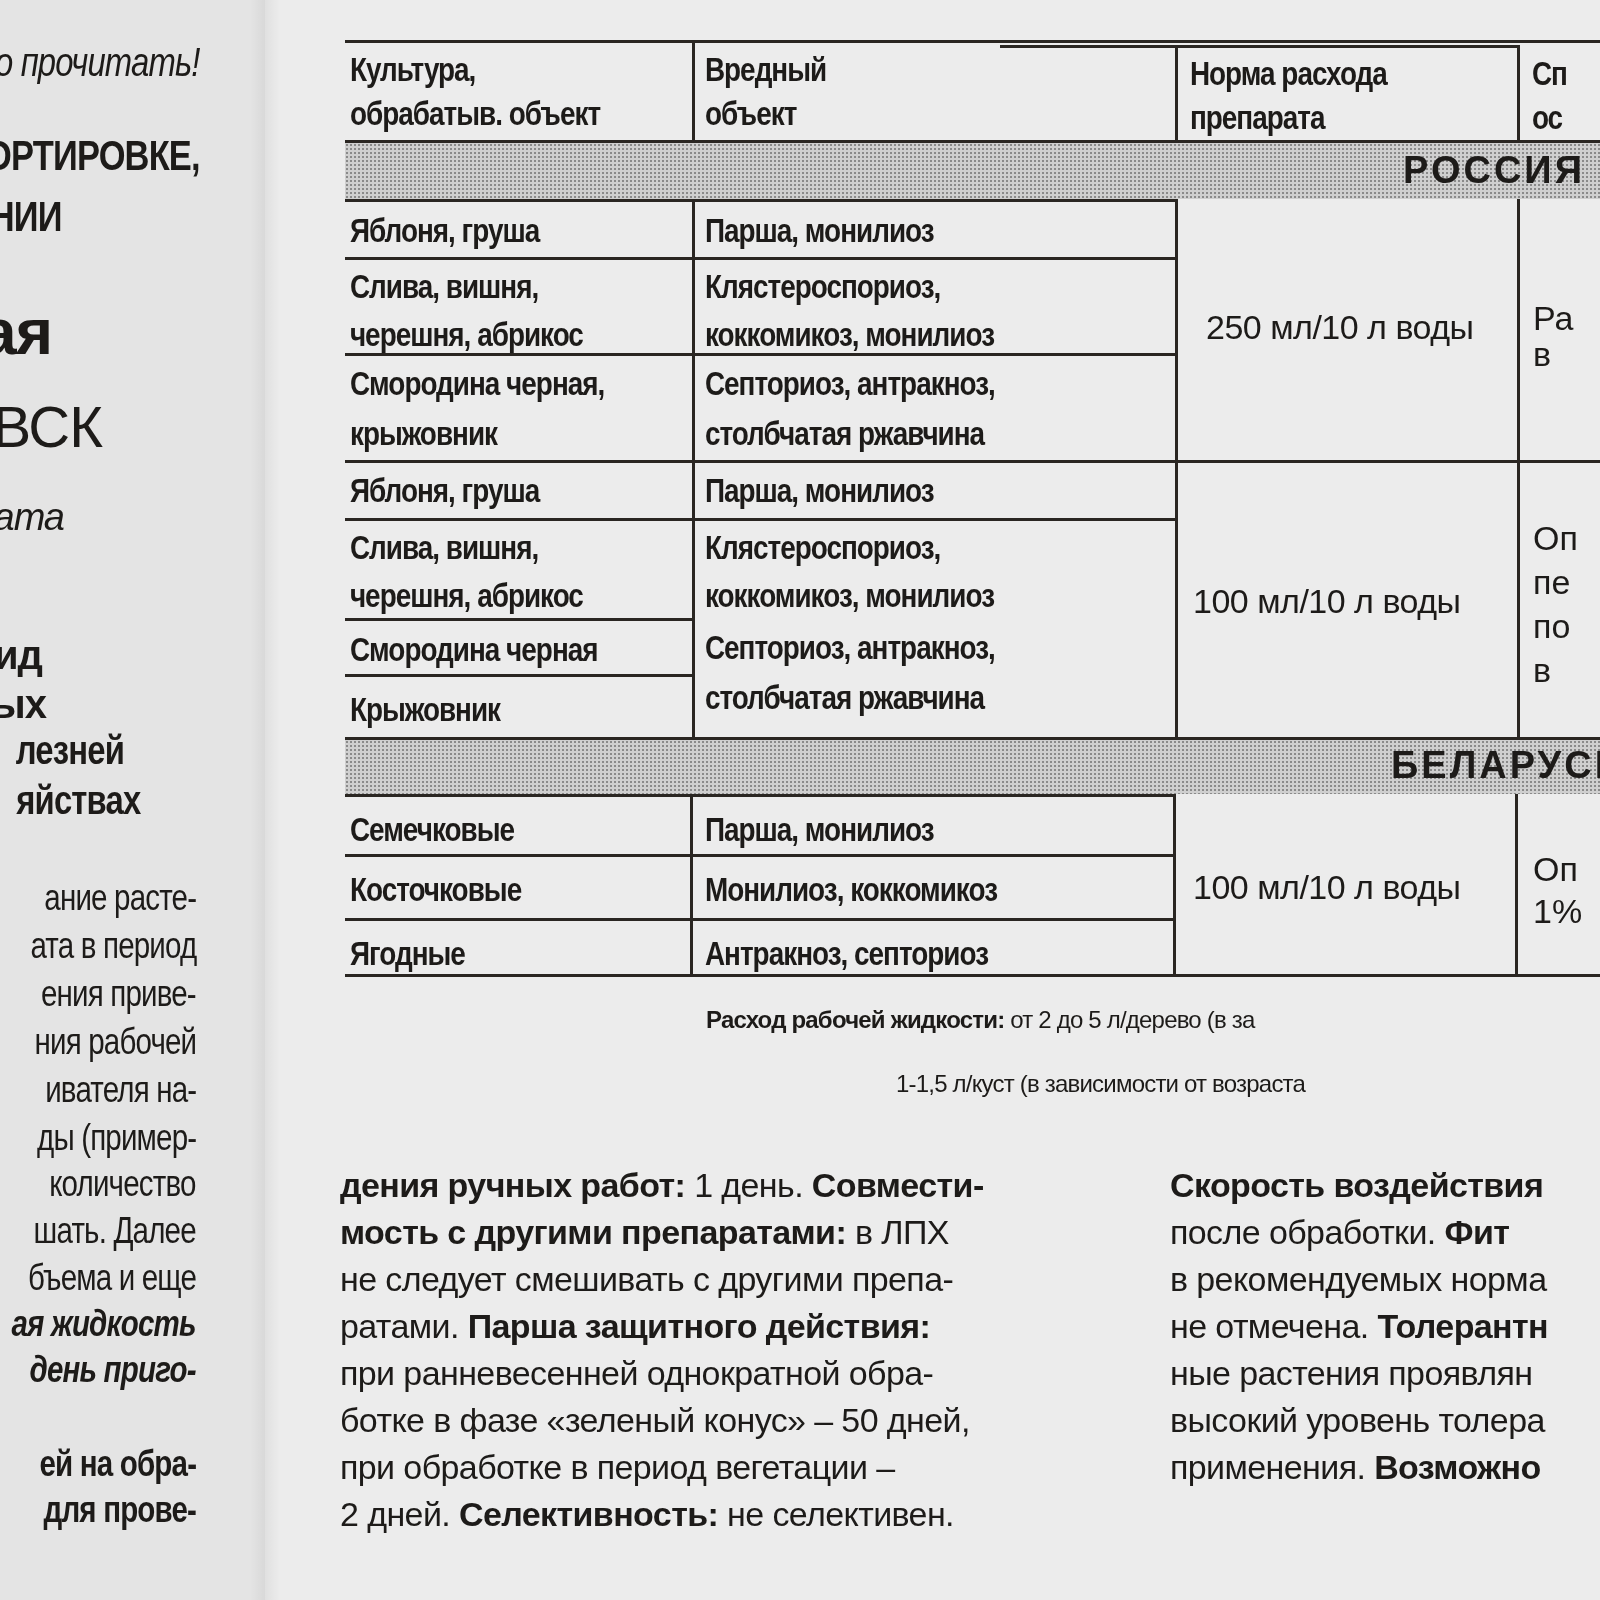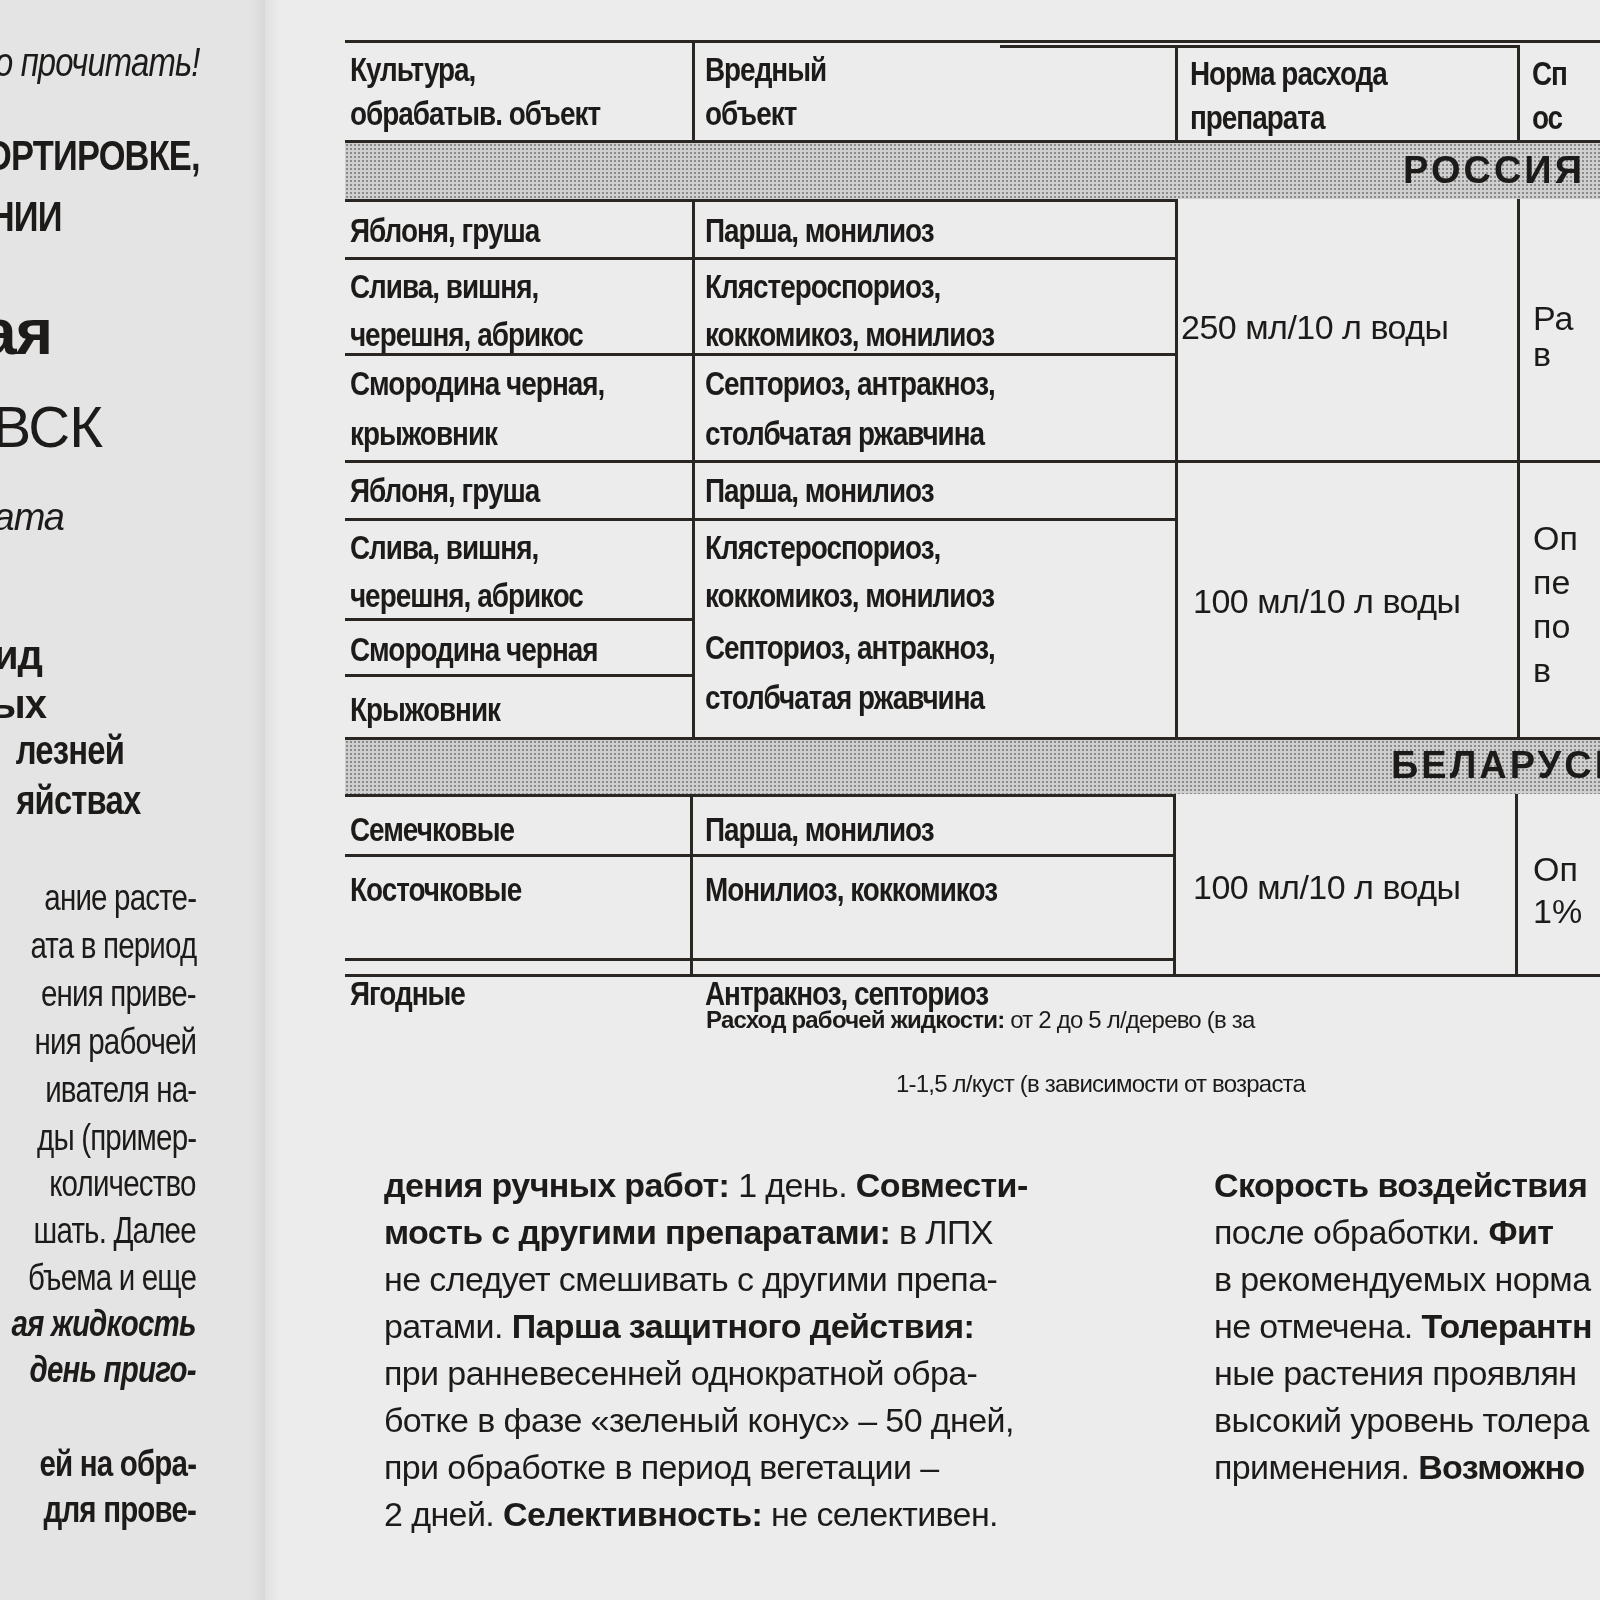--- a/index.html
+++ b/index.html
@@ -123,21 +123,21 @@
     }
     .consumption b { font-weight: 700; }
 
     .para {
       position: absolute;
       font-size: 34px;
       line-height: 47px;
       white-space: nowrap;
       letter-spacing: -0.6px;
     }
-    .para .ln { display: block; margin-left: 44px; }
+    .para .ln { display: block; }
     .para b { font-weight: 700; }
   </style>
 </head>
 <body>
 
 <div class="page-left"></div>
 <div class="page-right"></div>
 <div class="fold-shadow"></div>
 
 <div class="left-col">
@@ -213,21 +213,21 @@
   <div class="row" style="top:313px;height:104px;width:830px;">
     <div class="cell" style="left:0;top:2px;line-height:50px;">
       <div>Смородина черная,</div>
       <div>крыжовник</div>
     </div>
     <div class="cell" style="left:355px;top:2px;line-height:50px;">
       <div>Септориоз, антракноз,</div>
       <div>столбчатая ржавчина</div>
     </div>
   </div>
-  <div class="rate" style="left:836px;top:268px;">250 мл/10 л воды</div>
+  <div class="rate" style="left:861px;top:268px;">250 мл/10 л воды</div>
   <div class="col4-text" style="left:1188px;top:260px;">
     <div>Ра</div>
     <div>в</div>
   </div>
 
   <div class="row" style="top:420px;height:1px;"></div>
   <div class="row" style="top:420px;height:58px;width:830px;border-top:none;">
     <div class="cell" style="left:0;top:4px;">Яблоня, груша</div>
     <div class="cell" style="left:355px;top:4px;">Парша, монилиоз</div>
   </div>
@@ -268,21 +268,21 @@
   </div>
 
   <div class="row" style="top:754px;height:60px;width:830px;text-decoration:underline;">
     <div class="cell" style="left:0;top:6px;">Семечковые</div>
     <div class="cell" style="left:355px;top:6px;">Парша, монилиоз</div>
   </div>
   <div class="row" style="top:814px;height:60px;width:830px;">
     <div class="cell" style="left:0;top:6px;">Косточковые</div>
     <div class="cell" style="left:355px;top:6px;">Монилиоз, коккомикоз</div>
   </div>
-  <div class="row" style="top:918px;height:60px;width:830px;">
+  <div class="row" style="top:878px;height:60px;width:830px;">
     <div class="cell" style="left:0;top:6px;">Ягодные</div>
     <div class="cell" style="left:355px;top:6px;">Антракноз, септориоз</div>
   </div>
   <div class="row" style="top:934px;height:1px;"></div>
   <div class="rate" style="left:848px;top:828px;">100 мл/10 л воды</div>
   <div class="col4-text" style="left:1188px;top:808px;line-height:42px;">
     <div>Оп</div>
     <div>1%</div>
   </div>
 

